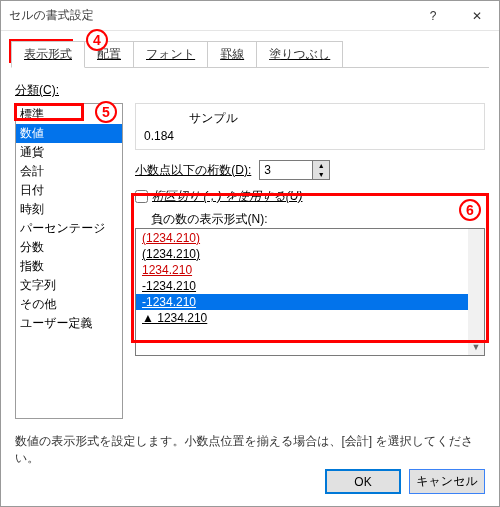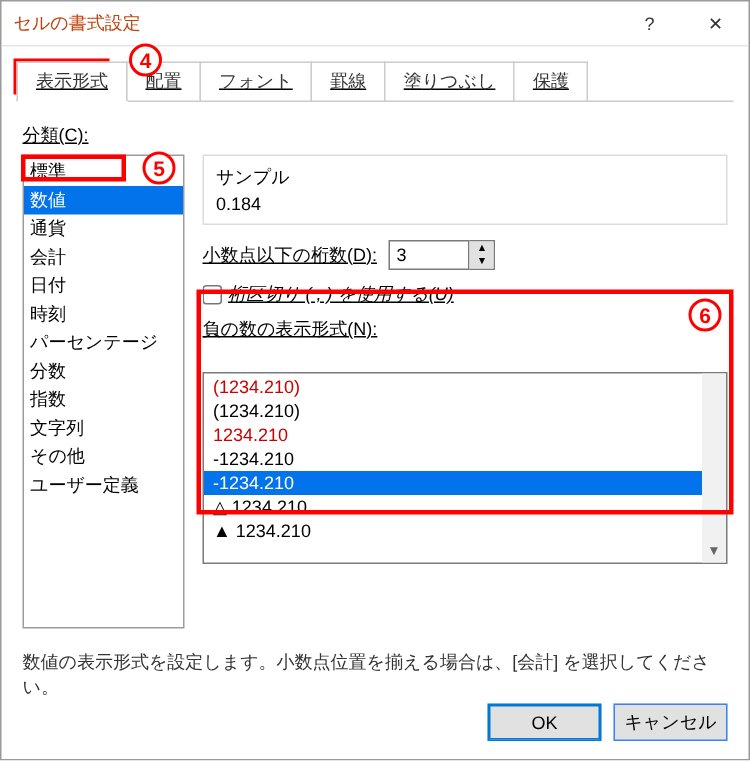--- a/index.html
+++ b/index.html
@@ -1,45 +1,45 @@
 <!DOCTYPE html>
 <html><head>
 <meta charset="utf-8">
 <style>
   * { box-sizing: border-box; font-family: "Meiryo UI", "MS UI Gothic", sans-serif; font-size: 12px; }
   body { margin: 0; background: #fff; width: 500px; height: 507px; overflow: hidden; }
   .dialog { width: 500px; height: 507px; border: 1px solid #999; position: relative; background: #fff; }
   .titlebar { height: 30px; display: flex; align-items: center; padding: 0 0 0 8px; border-bottom: 1px solid #e5e5e5; }
-  .titlebar .title { flex: 1; color: #c2410c; }
+  .titlebar .title { flex: 1; color: #404040; }
   .tb-btn { width: 44px; height: 30px; display: flex; align-items: center; justify-content: center; color: #333; }
   .tabs { display: flex; padding: 10px 10px 0 10px; position: relative; text-decoration: underline; }
   .tab { padding: 4px 12px; border: 1px solid #ccc; border-bottom: none; background: #fff; margin-right: -1px; color: #333; cursor: pointer; position: relative; }
   .tab.active { background: #fff; border-bottom: 1px solid #fff; z-index: 2; }
   .tabline { position: absolute; left: 10px; right: 10px; bottom: 0; height: 1px; background: #ccc; z-index: 1; }
   .content { padding: 10px 14px; }
   .row { display: flex; }
   .catlabel { margin: 4px 0; text-decoration: underline; }
   .catbox { width: 108px; height: 316px; border: 1px solid #9c9c9c; padding: 1px 0; overflow: hidden; }
   .catitem { padding: 1px 4px; cursor: pointer; }
   .catitem.sel { background: #0273eb; color: #fff; }
   .right { flex: 1; padding-left: 12px; }
-  .flabel { margin-bottom: 2px; }
+  .flabel { margin-bottom: 2px; margin-left: 45px; }
   .samplebox { border: 1px solid #dcdcdc; padding: 6px 8px; margin-bottom: 10px; }
   .decrow { display: flex; align-items: center; margin-bottom: 8px; }
   .decrow label { text-decoration: underline; }
   .spin { display: inline-flex; align-items: stretch; margin-left: 8px; }
   .spin input { width: 54px; border: 1px solid #7a7a7a; padding: 2px 4px; }
   .spinbtns { display: flex; flex-direction: column; border: 1px solid #7a7a7a; border-left: none; }
   .spinbtns div { width: 16px; height: 9px; display: flex; align-items: center; justify-content: center; font-size: 7px; background: #e1e1e1; }
   .chkrow { display: flex; align-items: center; margin-bottom: 6px; }
   .chkrow input { margin: 0 4px 0 0; }
   .chkrow label { text-decoration: underline; font-style: italic; }
-  .neglabel { text-decoration: underline; margin-bottom: 20px; }
+  .neglabel { margin-bottom: 0; padding-left: 16px; }
   .negbox { border: 1px solid #7a7a7a; height: 128px; position: relative; padding: 1px 0; }
-  .negitem { padding: 1px 6px; cursor: pointer; }
+  .negitem { padding: 1px 6px; cursor: pointer; text-decoration: underline; }
   .negitem.sel { background: #0273eb; color: #fff; }
   .red { color: #cc0000; }
   .scroll-thumb { position: absolute; right: 0; top: 0; bottom: 0; width: 16px; background: #f1f1f1; display: flex; flex-direction: column; justify-content: flex-end; }
   .scroll-thumb .arr { height: 16px; display: flex; align-items: center; justify-content: center; color: #666; font-size: 9px; }
   .helptext { margin-top: 14px; color: #333; }
   .btnrow { position: absolute; bottom: 12px; right: 14px; display: flex; gap: 8px; }
   .btn { min-width: 76px; height: 25px; border: 1px solid #3b82f6; background: #e1e1e1; display: flex; align-items: center; justify-content: center; cursor: pointer; }
   .btn.primary { border: 1px solid #0078d7; box-shadow: inset 0 0 0 1px #0078d7; }
   
   .anno { position: absolute; pointer-events: none; }
@@ -60,21 +60,20 @@
       <span>✕</span>
     </div>
   </div>
 
   <div class="tabs">
     <div class="tab active">表示形式</div>
     <div class="tab">配置</div>
     <div class="tab">フォント</div>
     <div class="tab">罫線</div>
     <div class="tab">塗りつぶし</div>
-    <div class="tab">保護</div>
     <div class="tabline"></div>
   </div>
 
   <div class="content">
 
     <div class="catlabel">分類(C):</div>
 
     <div class="row">
 
       <div class="catbox">
@@ -115,21 +114,20 @@
           <label>桁区切り ( , ) を使用する(U)</label>
         </div>
 
         <div class="neglabel">負の数の表示形式(N):</div>
         <div class="negbox">
           <div class="negitem red">(1234.210)</div>
           <div class="negitem">(1234.210)</div>
           <div class="negitem red">1234.210</div>
           <div class="negitem">-1234.210</div>
           <div class="negitem sel">-1234.210</div>
-          <div class="negitem">△ 1234.210</div>
           <div class="negitem">▲ 1234.210</div>
           <div class="scroll-thumb">
             <div class="arr">▼</div>
           </div>
         </div>
 
       </div>
     </div>
 
     <div class="helptext">数値の表示形式を設定します。小数点位置を揃える場合は、[会計] を選択してください。</div>

